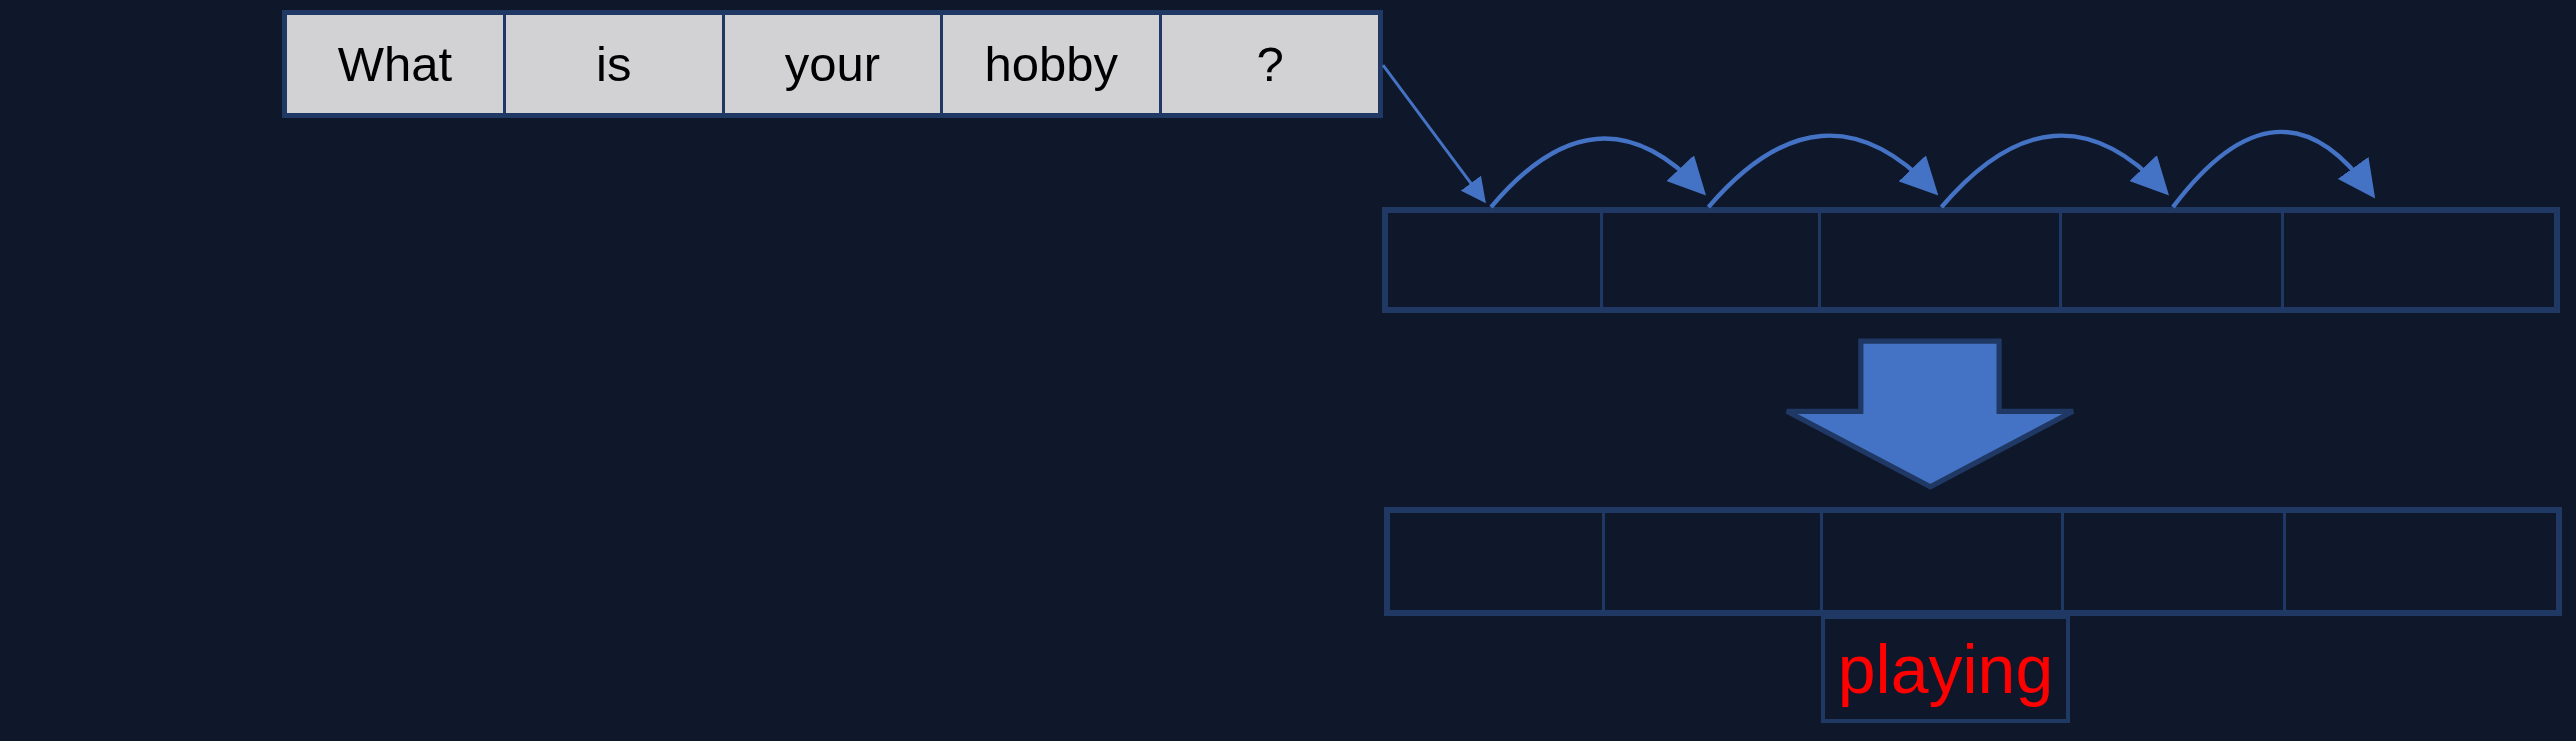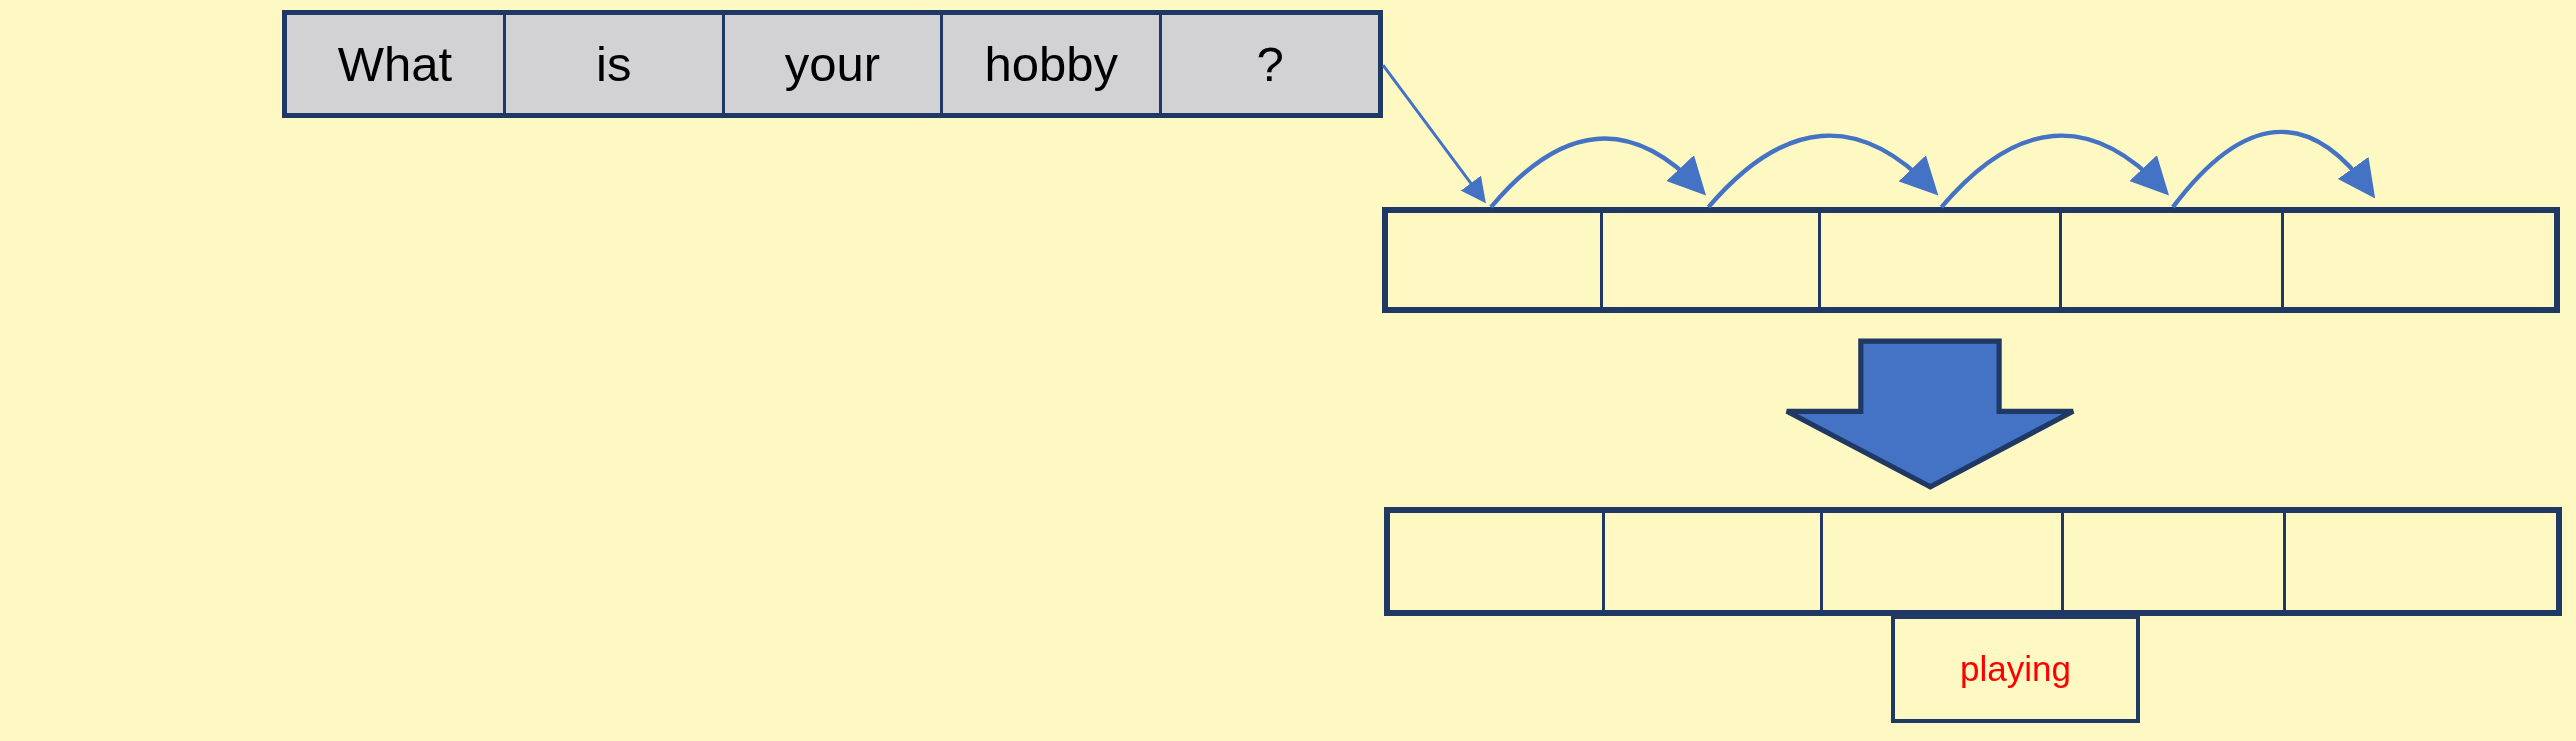--- a/index.html
+++ b/index.html
@@ -5,21 +5,21 @@
   html, body {
     margin: 0;
     padding: 0;
     background: #000000;
     font-family: "Liberation Sans", sans-serif;
   }
   #canvas {
     position: relative;
     width: 2576px;
     height: 742px;
-    background: #fef9c3;
+    background: #0f172a;
     overflow: hidden;
   }
 
   
   .word-row {
     position: absolute;
     left: 282px;
     top: 9.6px;
     width: 1101px;
     height: 108px;
@@ -70,30 +70,30 @@
   }
   .w1 { flex: 293 1 0; }
   .w2 { flex: 297 1 0; }
   .w3 { flex: 328 1 0; }
   .w4 { flex: 302 1 0; }
   .w5 { flex: 373 1 0; }
 
   
   .prediction-box {
     position: absolute;
-    left: 1891px;
+    left: 1821px;
     top: 615px;
     width: 249px;
     height: 108px;
     box-sizing: border-box;
     border: 4.4px solid #1f3864;
     display: flex;
     align-items: center;
     justify-content: center;
-    font-size: 35px;
+    font-size: 68px;
     color: #ff0000;
   }
 
   
   .connector-layer {
     position: absolute;
     left: 0;
     top: 0;
     width: 2576px;
     height: 742px;

